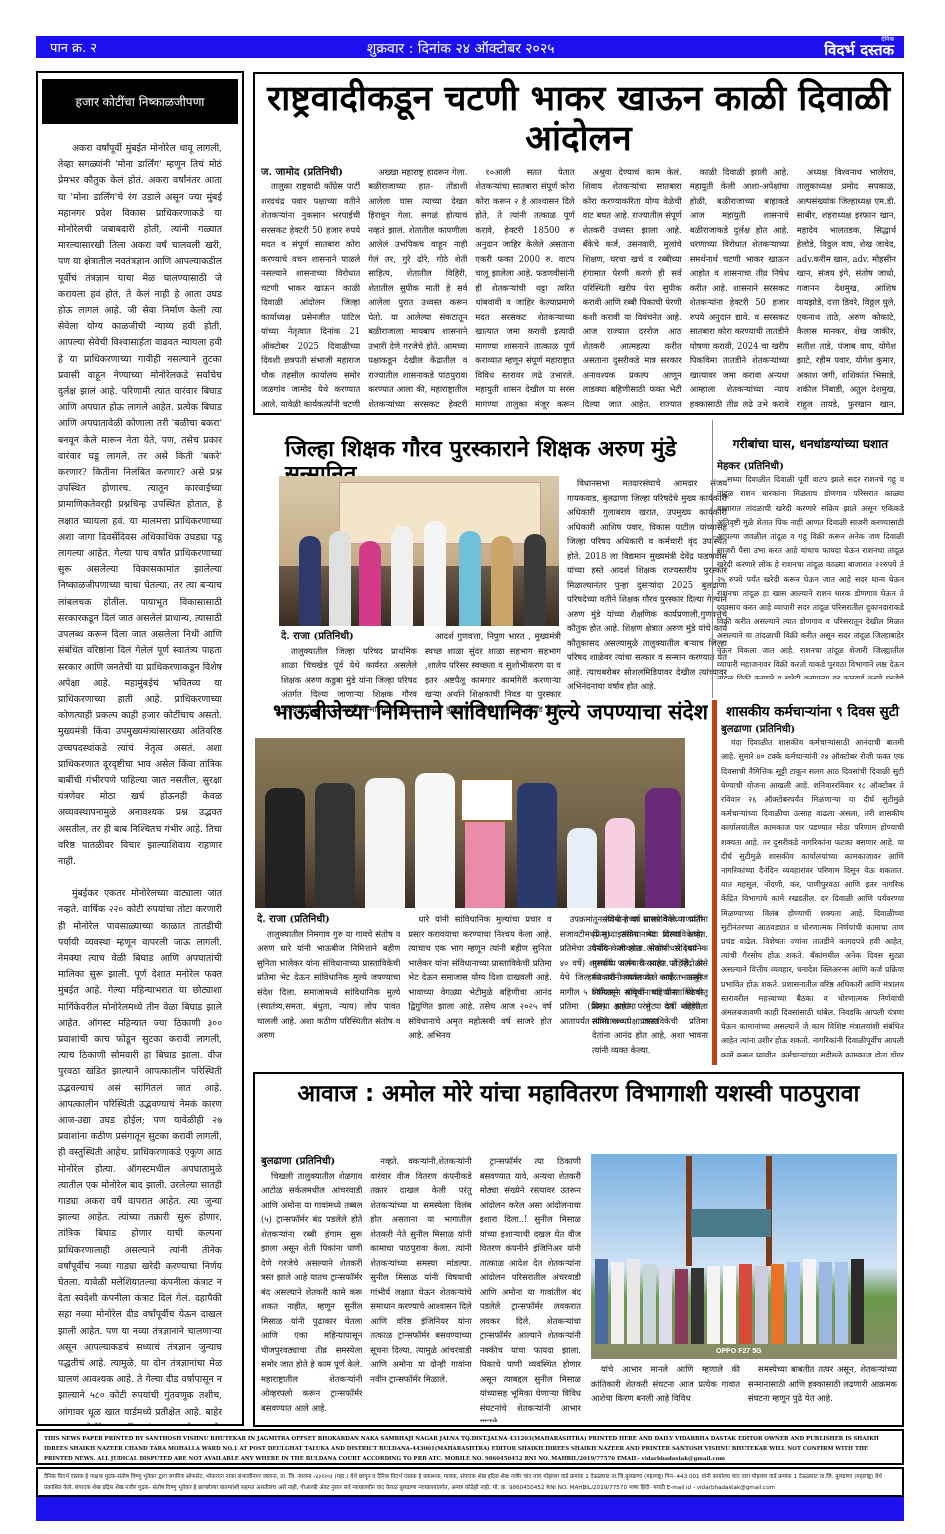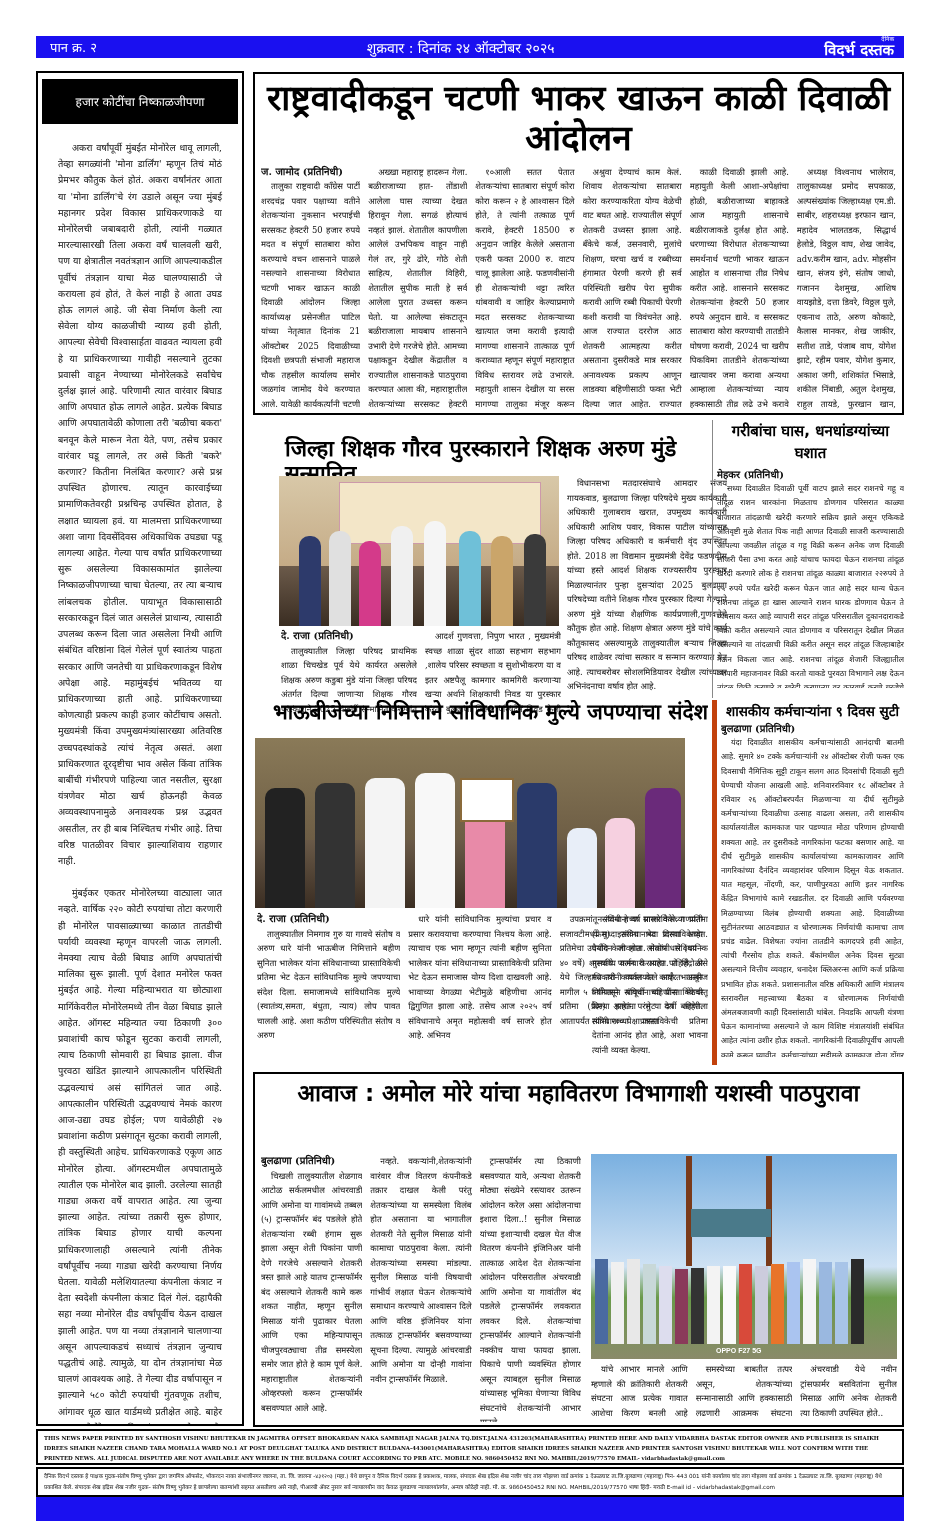--- a/index.html
+++ b/index.html
@@ -113,21 +113,21 @@
     <div class="col">
         <p>आदर्श गुणवत्ता, निपुण भारत , मुख्यमंत्री स्वच्छ शाळा सुंदर शाळा सहभाग सहभाग ,शालेय परिसर स्वच्छता व सुशोभीकरण या व इतर अष्टपैलू कामगार कामगिरी करणाऱ्या खऱ्या अर्थाने शिक्षकाची निवड या पुरस्कार करता बुलढाणा जिल्हा परिषदेने निवड केली आहे. पुरस्कार वितरण सोहळ्याप्रसंगी बुलढाणा</p>
       </div>
   </div>
   <div class="col" style="position:absolute;left:290px;top:40px;width:160px;height:235px;">
     <p>विधानसभा मतदारसंघाचे आमदार संजय गायकवाड, बुलढाणा जिल्हा परिषदेचे मुख्य कार्यकारी अधिकारी गुलाबराव खरात, उपमुख्य कार्यकारी अधिकारी आशिष पवार, विकास पाटील यांच्यासह जिल्हा परिषद अधिकारी व कर्मचारी वृंद उपस्थित होते. 2018 ला विद्यमान मुख्यमंत्री देवेंद्र फडणवीस यांच्या हस्ते आदर्श शिक्षक राज्यस्तरीय पुरस्कार मिळाल्यानंतर पुन्हा दुसऱ्यांदा 2025 बुलढाणा परिषदेच्या वतीने शिक्षक गौरव पुरस्कार दिल्या गेल्याने अरुण मुंडे यांच्या शैक्षणिक कार्यप्रणाली,गुणवत्तेचे कौतुक होत आहे. शिक्षण क्षेत्रात अरुण मुंडे यांचे कार्य कौतुकासद असल्यामुळे तालुक्यातील बऱ्याच जिल्हा परिषद शाळेवर त्यांचा सत्कार व सन्मान करण्यात येत आहे. त्याचबरोबर सोशलमिडियावर देखील त्यांच्यावर अभिनंदनाचा वर्षाव होत आहे.</p>
   </div>
 </div>
 
 <div style="position:absolute;left:712px;top:420px;width:192px;height:278px;overflow:hidden;border-left:1px solid #888;padding-left:4px;box-sizing:border-box;">
-  <div class="headline" style="font-size:15px;line-height:22px;">गरीबांचा घास, धनधांडग्यांच्या घशात</div>
+  <div class="headline" style="font-size:12px;line-height:22px;margin-top:13px;">गरीबांचा घास, धनधांडग्यांच्या घशात</div>
   <div class="col" style="margin-top:4px;font-size:7.8px;line-height:14.2px;height:220px;">
     <span class="byline">मेहकर (प्रतिनिधी)</span>
     <p>सध्या दिवाळीत दिवाळी पूर्वी वाटप झाले सदर राशनचे गहू व तांदूळ राशन धारकांना मिळताच डोणगाव परिसरात काळ्या बाजारात तांदळाची खरेदी करणारे सक्रिय झाले असून एकिकडे अतिवृष्टी मुळे शेतात पिक नाही आणत दिवाळी साजरी करण्यासाठी आपल्या जवळील तांदूळ व गहू विक्री करून अनेक जण दिवाळी साजरी पैसा उभा करत आहे यांचाच फायदा घेऊन राशनचा तांदूळ खरेदी करणारे लोक हे राशनचा तांदूळ काळ्या बाजारात २२रुपये ते २५ रुपये पर्यंत खरेदी करून घेऊन जात आहे सदर धान्य घेऊन राशनचा तांदूळ हा खास आल्याने राशन धारक डोणगाव घेऊन ते व्यवसाय करत आहे व्यापारी सदर तांदूळ परिसरातील दुकानदाराकडे विक्री करीत असल्याने त्यात डोणगाव व परिसरातून देखील मिळत असल्याने या तांदळाची विक्री करीत असून सदर तांदूळ जिल्हाबाहेर नेऊन विकला जात आहे. राशनचा तांदूळ शेजारी जिल्ह्यातील व्यापारी महाजनावर विक्री करतो याकडे पुरवठा विभागाने लक्ष देऊन तांदूळ विक्री करणारे व खरेदी करणाऱ्या वर कारवाई करणे गरजेचे असे अन्यथा गोरगरीब जनतेचे राशन माल खरेदीचे केंद्र बनण्याची शक्यता नाकारता येत नाही.</p>
   </div>
 </div>
 
 <div style="position:absolute;left:253px;top:700px;width:455px;height:365px;overflow:hidden;">
   <div class="headline" style="font-size:21px;text-align:right;padding-left:8px;">भाऊबीजेच्या निमित्ताने सांविधानिक मुल्ये जपण्याचा संदेश</div>
   <div class="photo" style="position:absolute;left:2px;top:38px;width:430px;height:170px;background:linear-gradient(#8a7a58,#5a4a38);">
     <div class="stage" style="background:linear-gradient(#6a5a48,#3a2d22);"></div>
@@ -208,21 +208,18 @@
     </div>
     <span style="position:absolute;left:125px;bottom:5px;color:#fff;font-size:7px;font-weight:bold;font-family:'Liberation Sans',sans-serif;">OPPO F27 5G</span>
   </div>
   <div class="cols" style="position:absolute;left:336px;top:288px;width:306px;height:60px;">
     <div class="col">
         <p>यांचे आभार मानले आणि म्हणाले की क्रांतिकारी शेतकरी संघटना आज प्रत्येक गावात आशेचा किरण बनली आहे विविध</p>
       </div>
     <div class="col">
         <p>समस्येच्या बाबतीत तत्पर असून, शेतकऱ्यांच्या सन्मानासाठी आणि हक्कासाठी लढणारी आक्रमक संघटना म्हणून पुढे येत आहे.</p>
       </div>
-    <div class="col">
-        <p>अंचरवाडी येथे नवीन ट्रांसफार्मर बसवितांना सुनील मिसाळ आणि अनेक शेतकरी त्या ठिकाणी उपस्थित होते..</p>
-      </div>
   </div>
 </div>
 
 <div class="footer-en">THIS NEWS PAPER PRINTED BY SANTHOSH VISHNU BHUTEKAR IN JAGMITRA OFFSET BHOKARDAN NAKA SAMBHAJI NAGAR JALNA TQ.DIST.JALNA 431203(MAHARASHTRA) PRINTED HERE AND DAILY VIDARBHA DASTAK EDITOR OWNER AND PUBLISHER IS SHAIKH IDREES SHAIKH NAZEER CHAND TARA MOHALLA WARD NO.1 AT POST DEULGHAT TALUKA AND DISTRICT BULDANA-443001(MAHARASHTRA) EDITOR SHAIKH IDREES SHAIKH NAZEER AND PRINTER SANTOSH VISHNU BHUTEKAR WILL NOT CONFIRM WITH THE PRINTED NEWS. ALL JUDICAL DISPUTED ARE NOT AVAILABLE ANY WHERE IN THE BULDANA COURT ACCORDING TO PRB ATC. MOBILE NO. 9860450452 RNI NO. MAHBIL/2019/77570 EMAIL- vidarbhadastak@gmail.com</div>
 <div class="footer-mr">दैनिक विदर्भ दस्तक हे पाक्षक मुद्रक-संतोष विष्णू भुतेकर द्वारा जगमित्र ऑफसेट, भोकरदन नाका संभाजीनगर जालना, ता. जि. जालना -४३१२०३ (महा.) येथे छापून व दैनिक विदर्भ दस्तक हे प्रकाशक, मालक, संपादक शेख इद्रिस शेख नजीर चांद तारा मोहल्ला वार्ड क्रमांक 1 देऊळघाट ता.जि.बुलढाणा (महाराष्ट्र) पिन- 443 001 यांनी कार्यालय चांद तारा मोहल्ला वार्ड क्रमांक 1 देऊळघाट ता.जि. बुलढाणा (महाराष्ट्र) येथे प्रकाशित केले. संपादक शेख इद्रिस शेख नजीर मुद्रक- संतोष विष्णु भुतेकर हे छापलेल्या बातम्यांशी सहमत असतीलच असे नाही, पीआरबी ॲक्ट नुसार सर्व न्यायालयीन वाद केवळ बुलढाणा न्यायालयांतर्गत, अन्यत्र कोठेही नाही. मो. क्र. 9860450452 RNI NO. MAHBIL/2019/77570 भाषा हिंदी- मराठी E-mail id - vidarbhadastak@gmail.com</div>
 <div class="bottombar"></div>
 
 </body></html>

